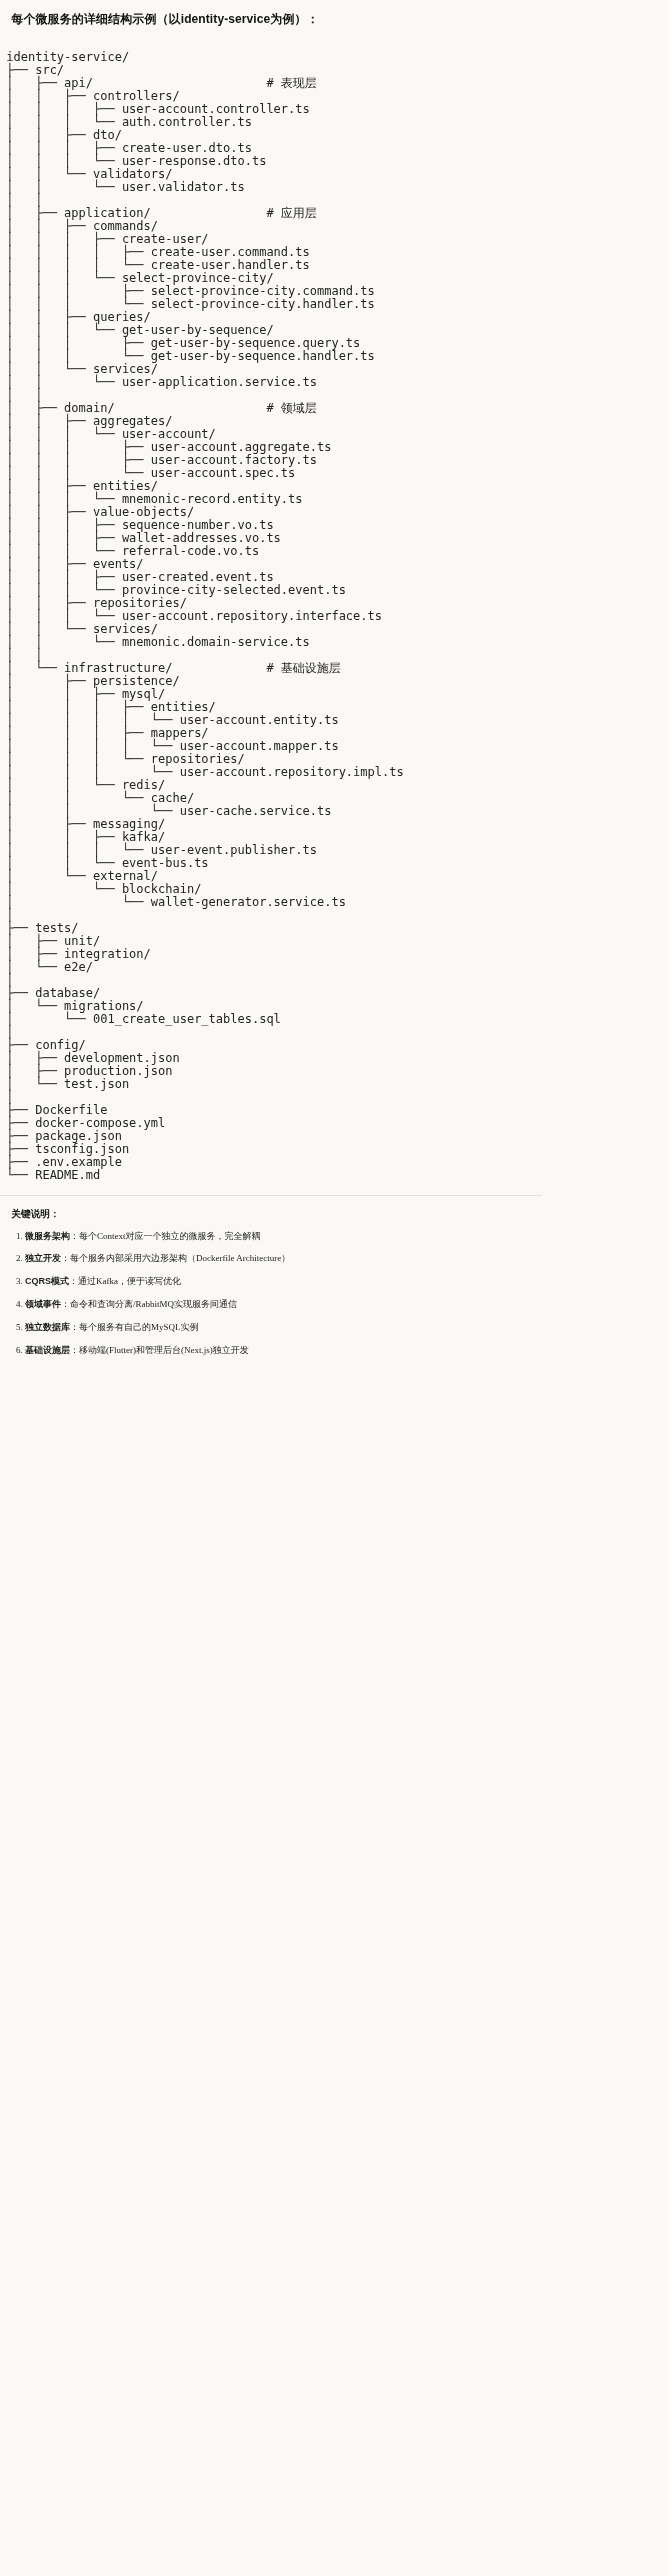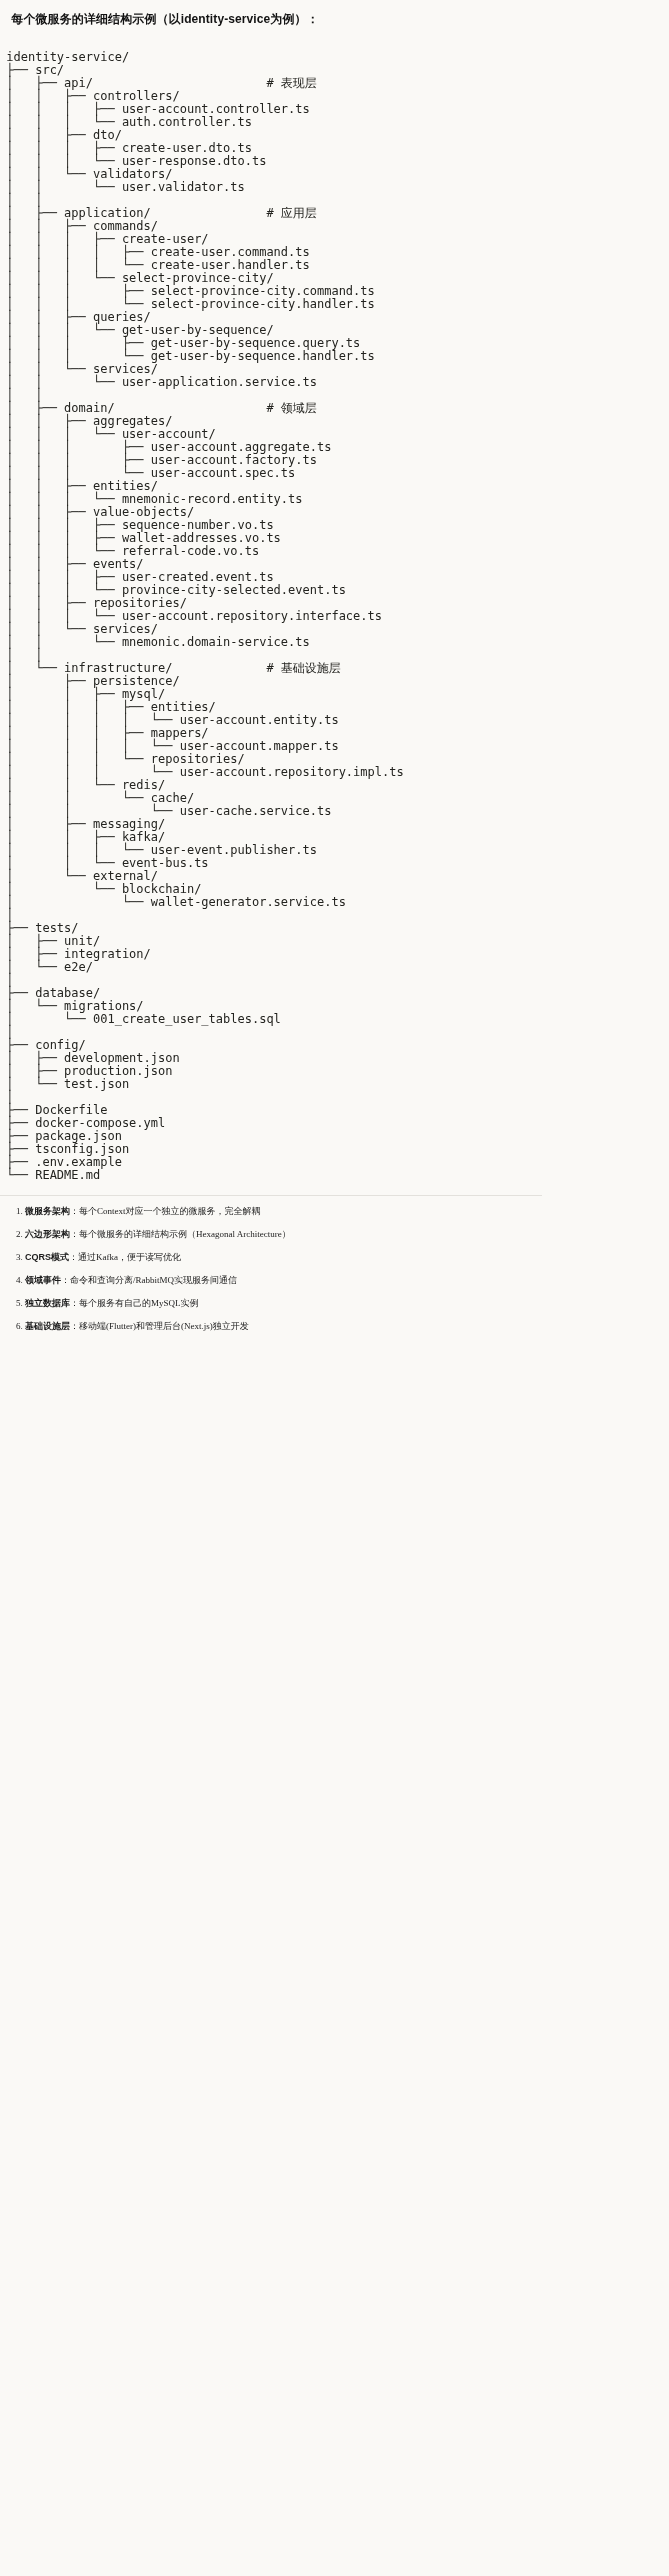--- a/index.html
+++ b/index.html
@@ -182,24 +182,25 @@
 ├── Dockerfile
 ├── docker-compose.yml
 ├── package.json
 ├── tsconfig.json
 ├── .env.example
 └── README.md</pre>
 
   <hr class="rule">
 
   <div class="notes">
+    <h2 class="notes-title">关键说明：</h2>
 
     <ol class="note-list">
       <li><b>微服务架构</b><span>：每个Context对应一个独立的微服务，完全解耦</span></li>
-      <li><b>六边形架构</b><span>：每个微服务的详细结构示例（Hexagonal Architecture）</span></li>
+      <li><b>独立开发</b><span>：每个服务内部采用六边形架构（Dockerfile Architecture）</span></li>
       <li><b>CQRS模式</b><span>：通过Kafka，便于读写优化</span></li>
       <li><b>领域事件</b><span>：命令和查询分离/RabbitMQ实现服务间通信</span></li>
       <li><b>独立数据库</b><span>：每个服务有自己的MySQL实例</span></li>
       <li><b>基础设施层</b><span>：移动端(Flutter)和管理后台(Next.js)独立开发</span></li>
     </ol>
   </div>
 
 
 </div>
 

